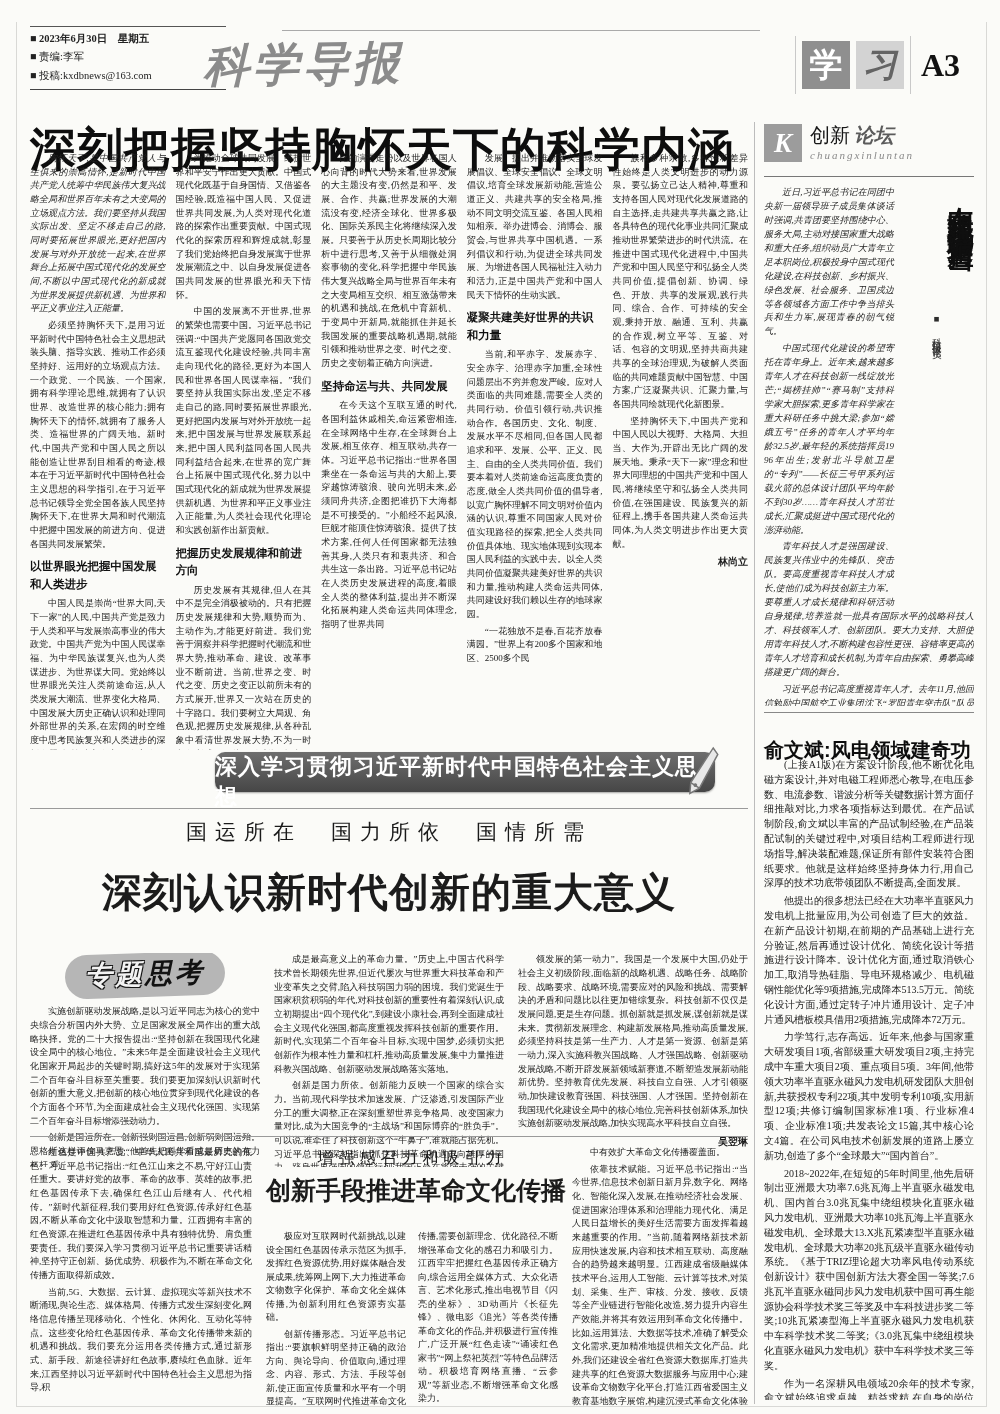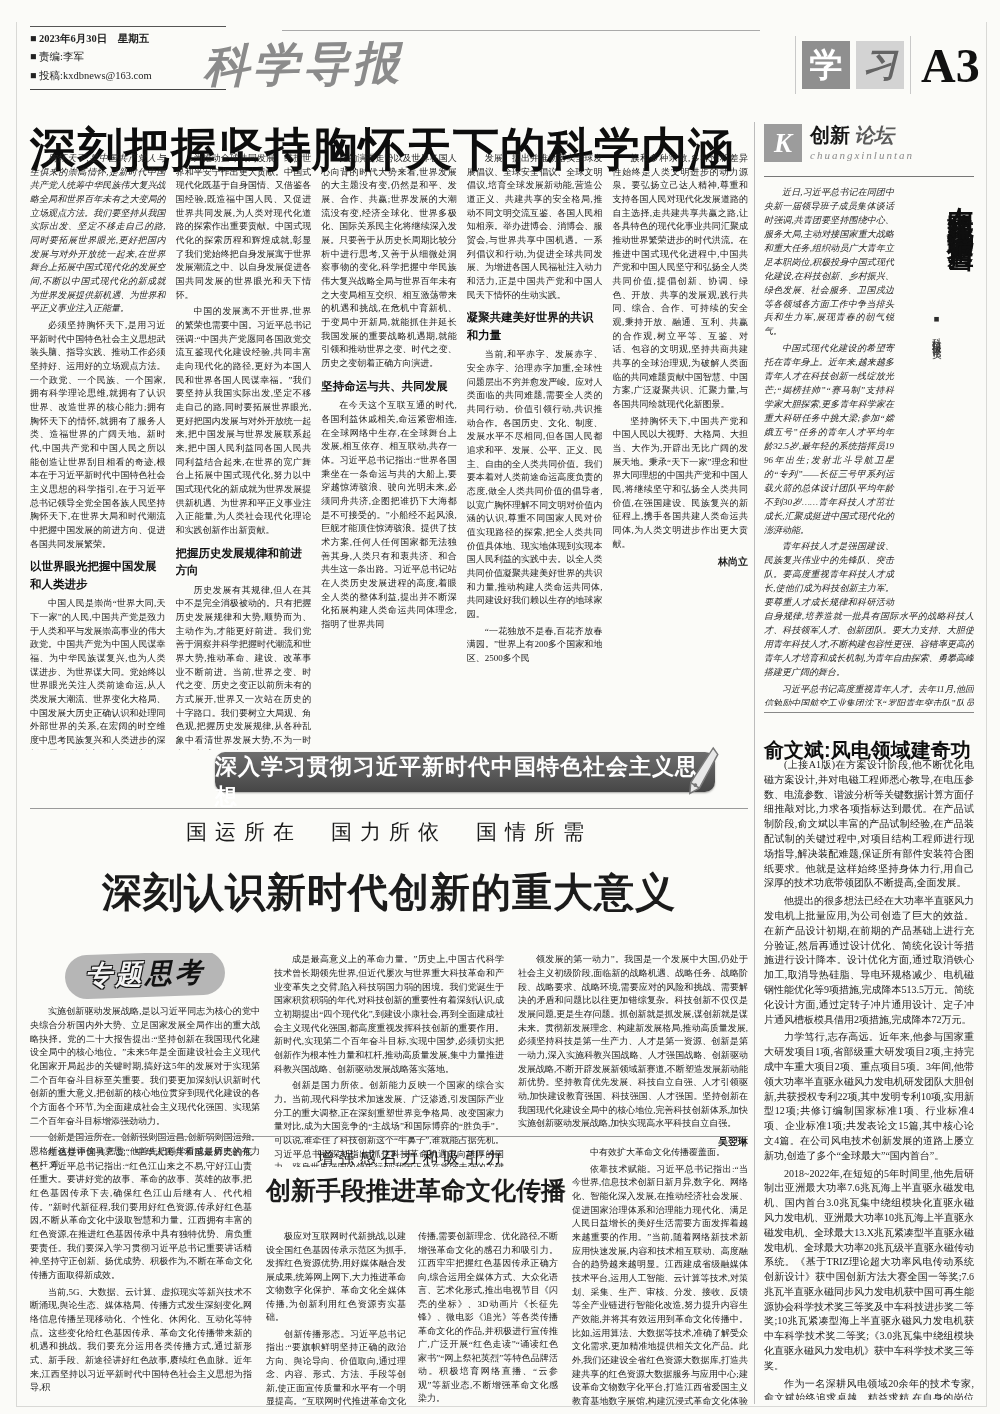--- a/index.html
+++ b/index.html
@@ -18,21 +18,21 @@
   .info-block .d{font-weight:bold;}
   .masthead{left:168px;top:34px;width:270px;text-align:center;font-size:46px;font-weight:bold;
     font-style:italic;color:#8b8b8b;letter-spacing:4px;transform:rotate(-1deg);}
   .head-rule{left:282px;top:30px;width:478px;border-top:1px solid #aaa;}
   .sec-box{left:795px;top:36px;display:flex;align-items:center;gap:6px;}
   .vline{width:1px;height:58px;background:#c9c9c9;}
   .b1{width:48px;height:48px;background:#8f8f8f;color:#fff;display:flex;align-items:center;justify-content:center;
     font-size:33px;font-weight:bold;font-family:"Liberation Sans",sans-serif;}
   .b2{width:48px;height:48px;background:#d3d3d3;color:#646464;display:flex;align-items:center;justify-content:center;
     font-size:34px;font-weight:bold;font-style:italic;}
-  .pageno{font-size:48px;font-weight:bold;font-family:"Liberation Serif",serif;color:#111;padding-left:4px;}
+  .pageno{font-size:32px;font-weight:bold;font-family:"Liberation Serif",serif;color:#111;padding-left:4px;}
   
   .main-headline{left:30px;top:88px;width:720px;font-family:"Liberation Sans","DejaVu Sans",sans-serif;
     font-weight:900;font-size:46px;letter-spacing:1px;color:#0d0d0d;white-space:nowrap;}
   
   .main-art{left:30px;top:152px;width:718px;height:598px;display:grid;
     grid-template-columns:repeat(5,1fr);gap:10px;overflow:hidden;}
   .col{overflow:hidden;font-size:9px;line-height:1.52;word-break:break-all;}
   .plist p{margin:0 0 3px;text-indent:2em;text-align:justify;}
   .kai p{font-style:italic;color:#242424;}
   .sub{font-family:"Liberation Sans",sans-serif;font-weight:bold;font-size:11.5px;margin:7px 0 4px;color:#111;}
@@ -64,21 +64,21 @@
   .c-kicker{text-align:center;font-family:"Liberation Sans",sans-serif;font-size:16px;letter-spacing:5px;color:#1a1a1a;}
   .c-headline{text-align:center;font-family:"Liberation Sans",sans-serif;font-weight:900;font-size:25px;
     margin-top:2px;white-space:nowrap;}
   .c-mid-cols{columns:2;column-gap:12px;height:188px;overflow:hidden;margin-top:7px;}
   
   .vsep{left:754px;top:122px;height:1282px;border-left:1px solid #bcbcbc;}
   .forum{left:764px;top:122px;width:210px;height:54px;border-bottom:1px solid #777;
     display:flex;align-items:flex-start;gap:8px;}
   .klogo{width:38px;height:38px;background:#9c9c9c;color:#fff;display:flex;align-items:center;justify-content:center;
     font-size:27px;font-weight:bold;font-style:italic;font-family:"Liberation Serif",serif;margin-top:2px;}
-  .forum-t1{font-family:"Liberation Sans",sans-serif;font-weight:700;font-size:20px;color:#161616;}
+  .forum-t1{font-family:"Liberation Sans",sans-serif;font-weight:400;font-size:20px;color:#161616;}
   .forum-t2{font-size:20px;font-style:italic;color:#5b5b5b;font-weight:bold;}
   .forum-py{font-size:11px;font-style:italic;color:#8a8a8a;letter-spacing:2px;}
   .commentary{left:764px;top:186px;width:210px;height:520px;overflow:hidden;font-size:9px;line-height:1.55;word-break:break-all;}
   .vt-wrap{float:right;width:74px;height:412px;margin:0 0 6px 6px;display:flex;flex-direction:row;justify-content:flex-end;}
   .vt-byline{writing-mode:vertical-rl;font-size:9.5px;color:#2c2c2c;margin-top:128px;margin-right:3px;letter-spacing:2px;}
   .vt-title{writing-mode:vertical-rl;font-size:26px;font-weight:bold;line-height:1.05;letter-spacing:3px;color:#0f0f0f;}
   .rule3{left:764px;top:712px;width:210px;border-top:1px solid #888;}
   .p-headline{left:764px;top:720px;width:212px;font-family:"Liberation Sans",sans-serif;font-weight:900;
     font-size:20px;white-space:nowrap;color:#0d0d0d;}
   .profile-body{left:764px;top:758px;width:210px;height:642px;overflow:hidden;

